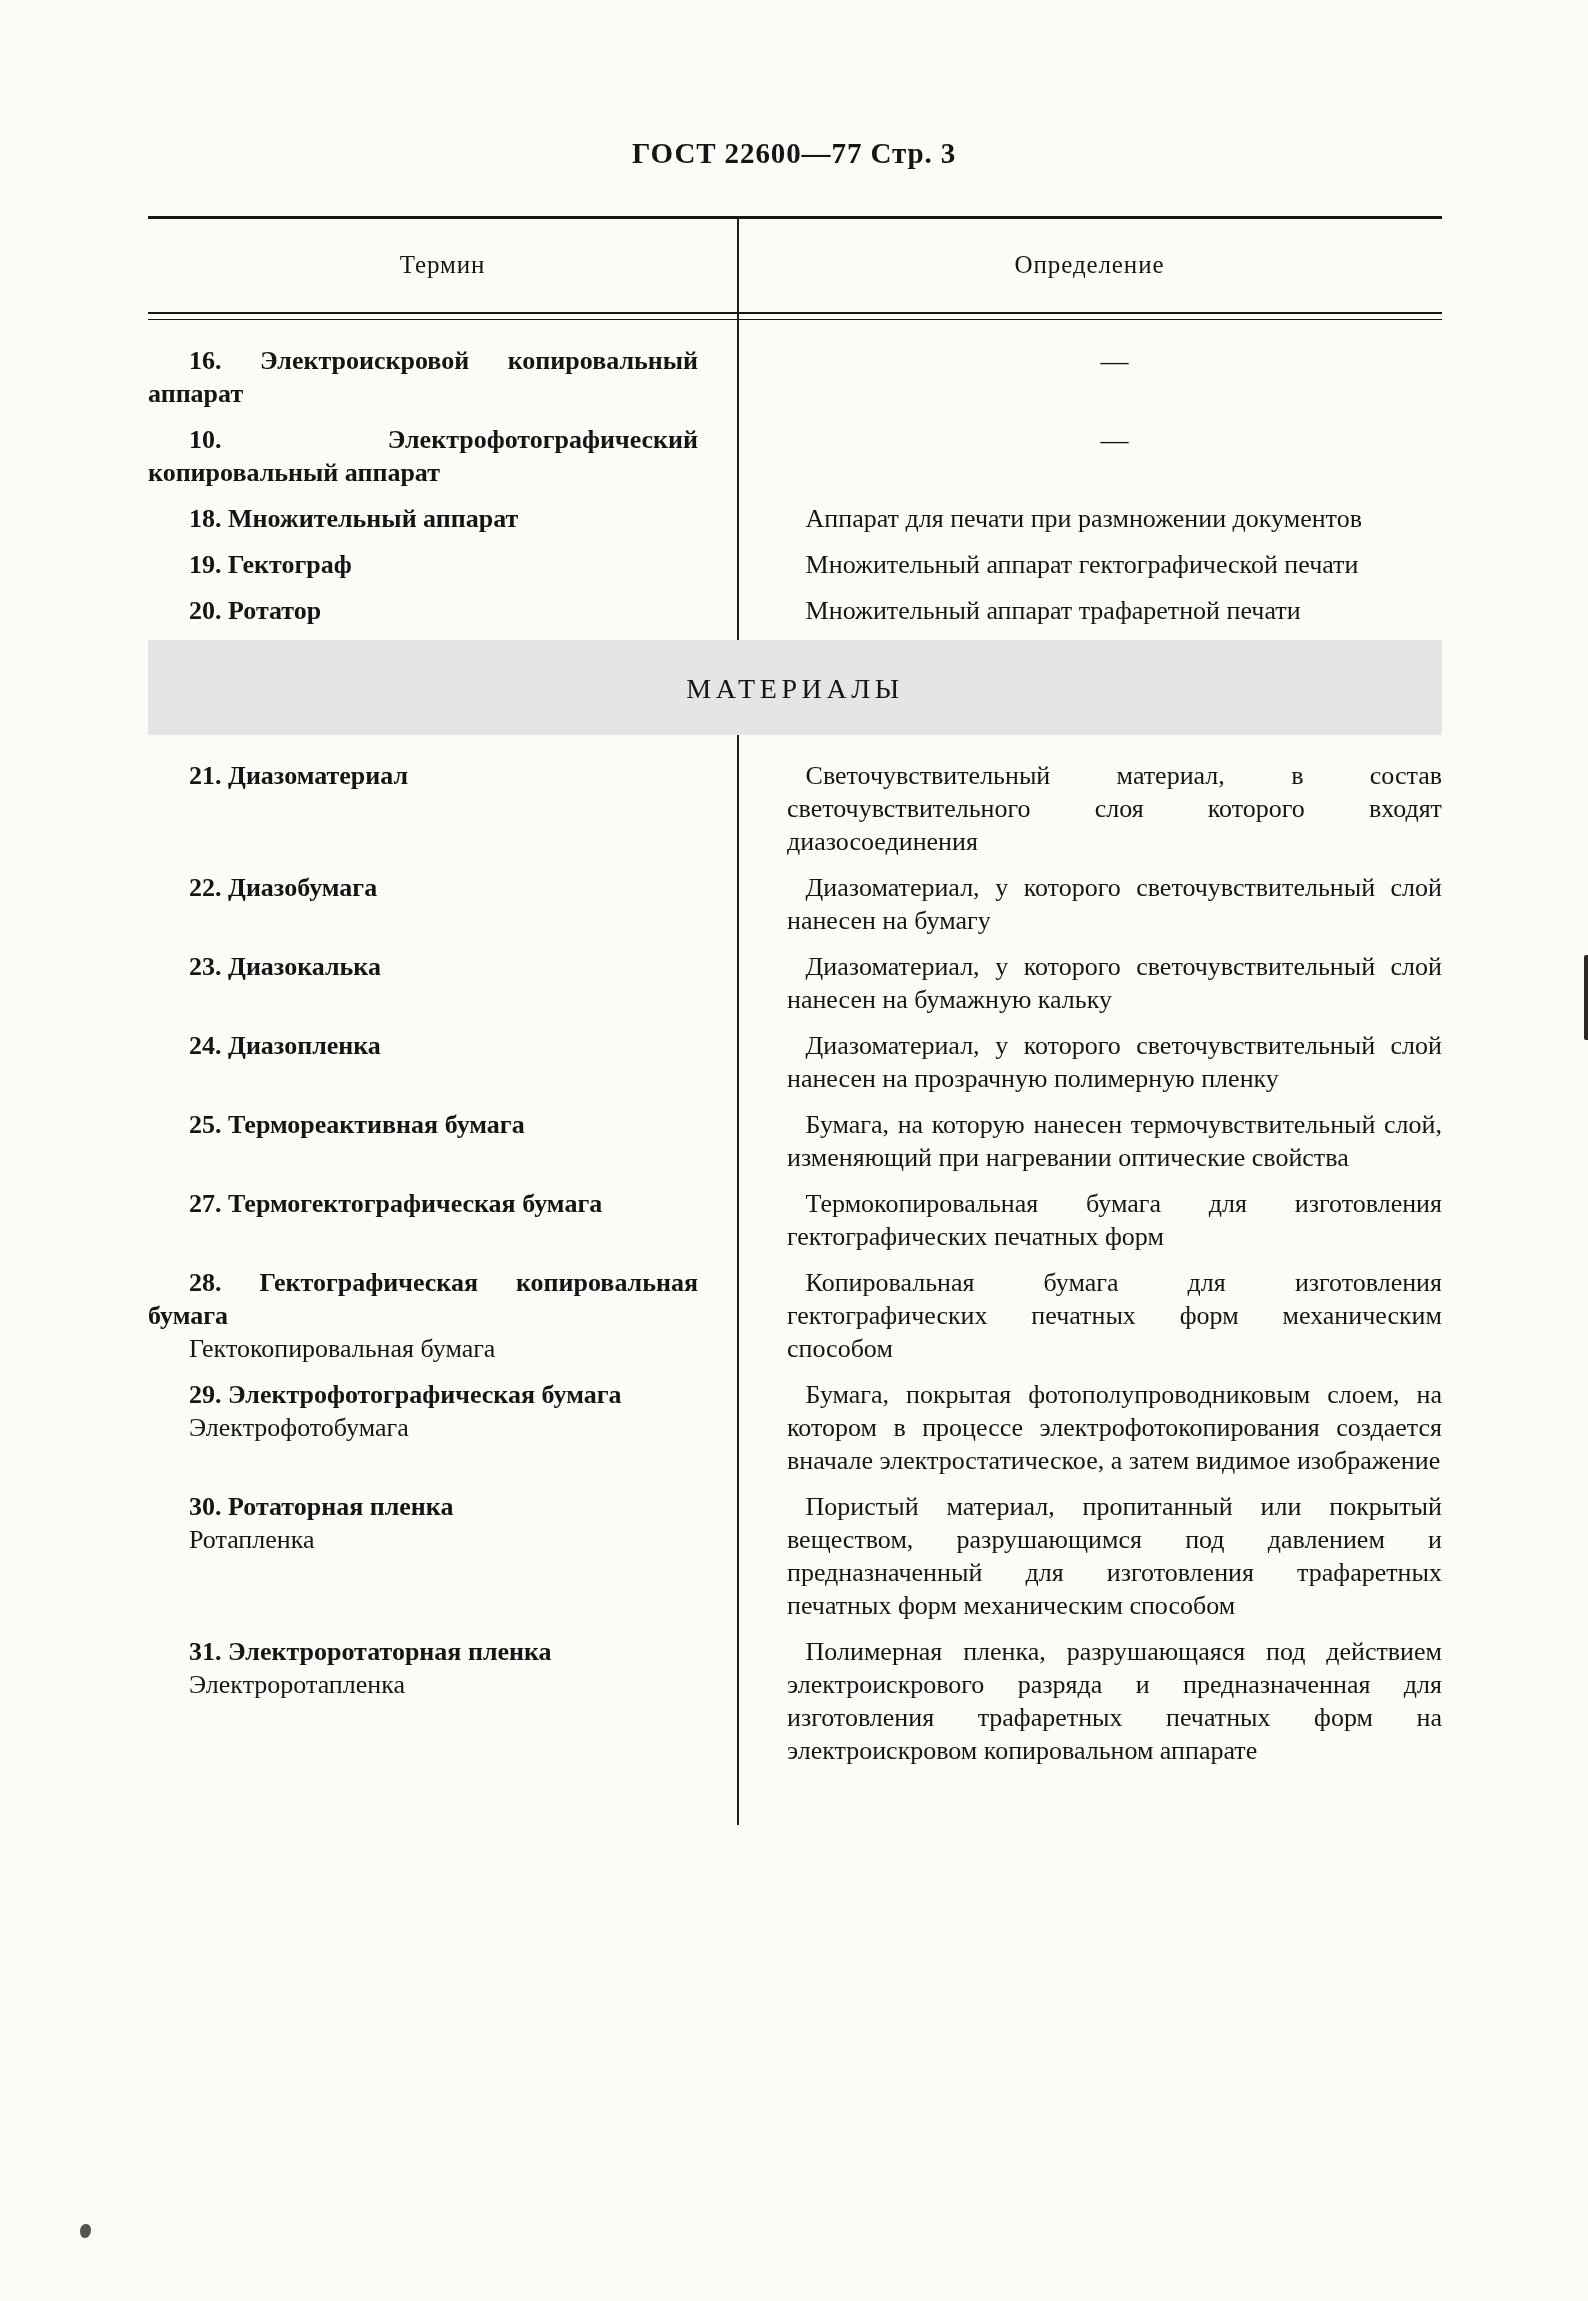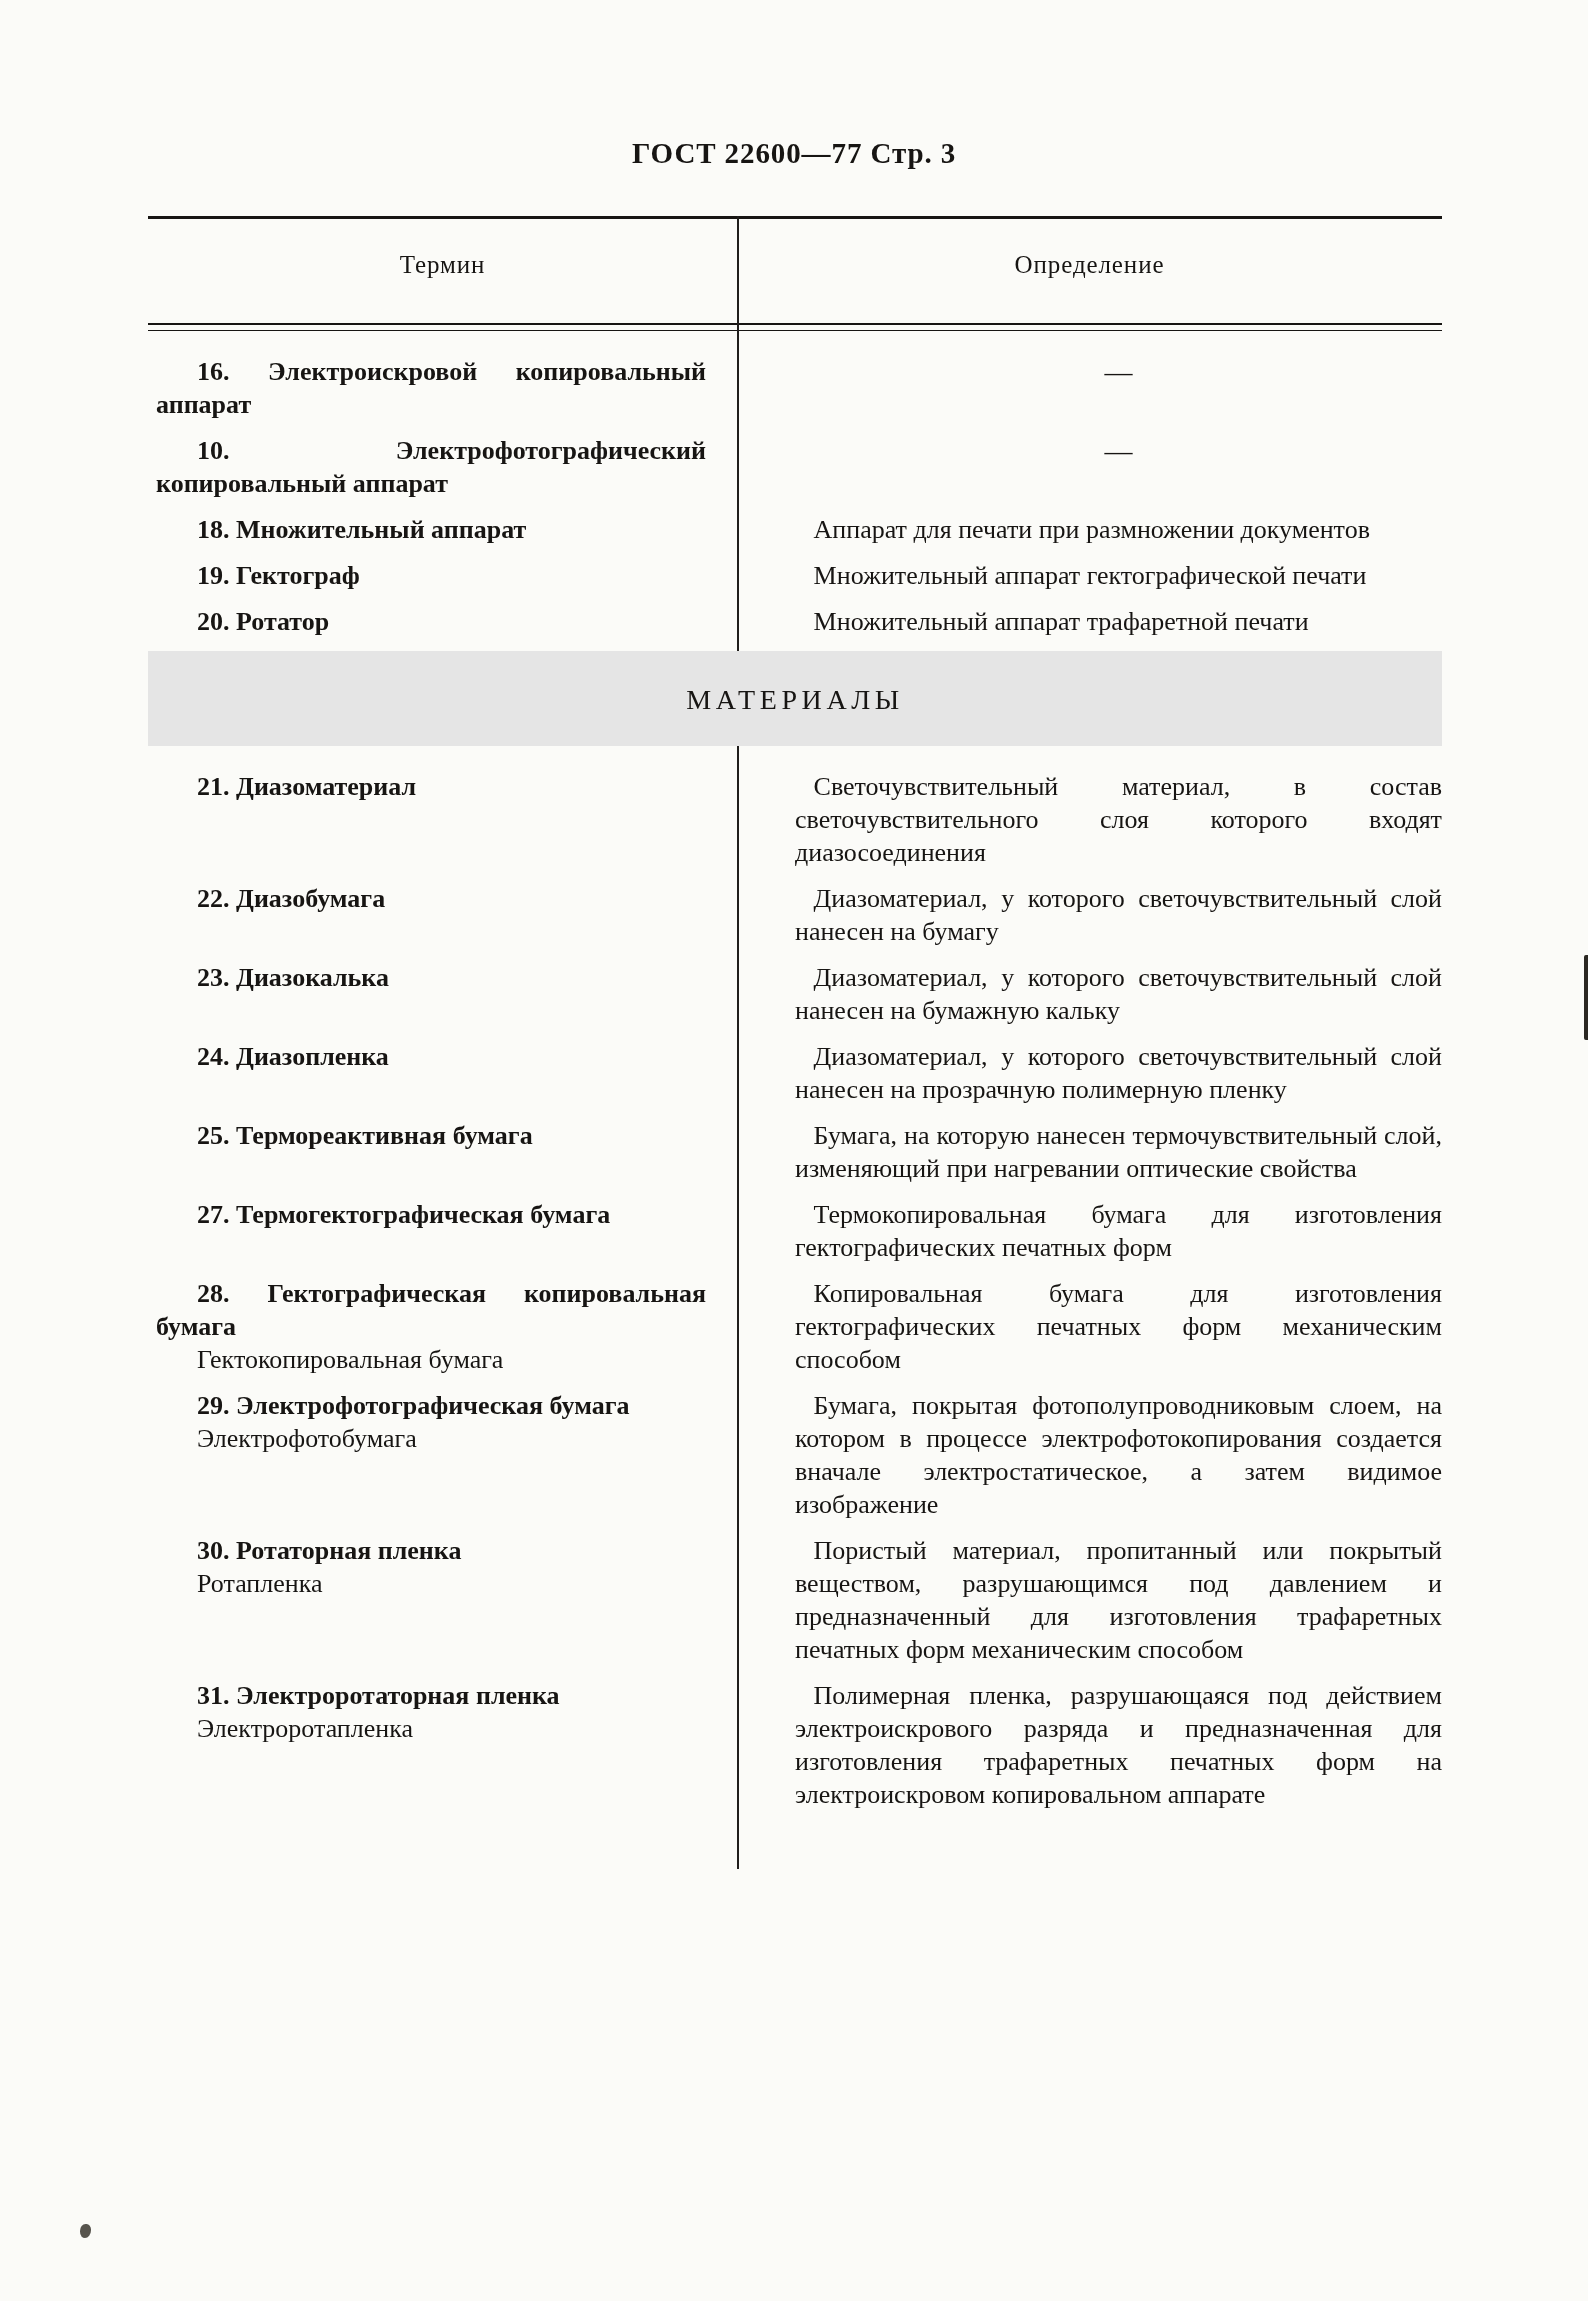--- a/index.html
+++ b/index.html
@@ -47,42 +47,41 @@
     background: #201e1c;
     z-index: 0;
   }
 
   .rule-top {
     border-top: 3.7px solid #171513;
   }
 
   .thead {
     display: flex;
-    padding: 32px 0 44px 0;
+    padding: 32px 0 33px 0;
   }
   .th {
     font-size: 25px;
     letter-spacing: 0.9px;
   }
   .th-term { width: 589px; text-align: center; }
   .th-def  { flex: 1; text-align: center; }
 
   .rule-double {
     height: 8.3px;
     border-top: 2.8px solid #171513;
     border-bottom: 1.9px solid #171513;
   }
 
   .tbody { padding-top: 24px; }
 
   .row {
     display: flex;
     align-items: flex-start;
     margin-bottom: 13px;
-    margin-left: 8px;
   }
 
   .term-cell {
     width: 589px;
     padding-right: 39px;
   }
 
   .term-p {
     font-weight: bold;
     font-size: 26px;

